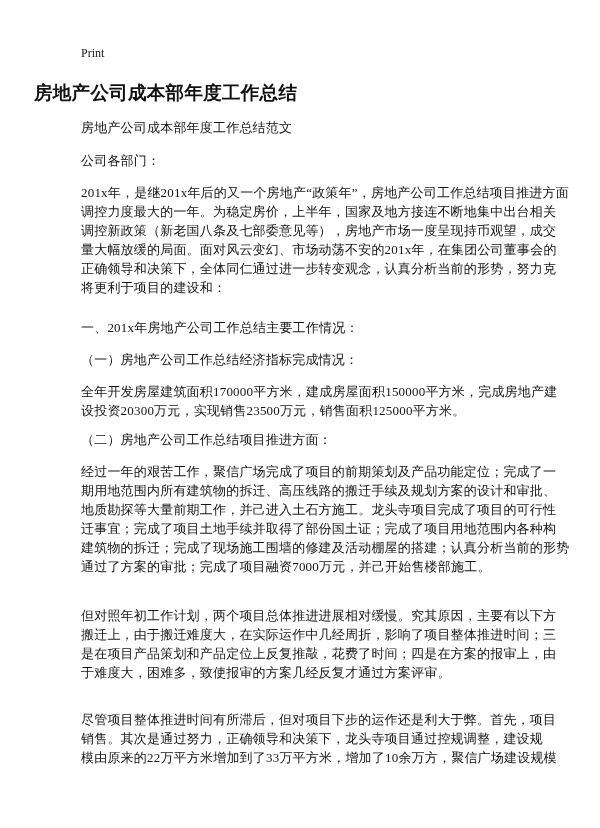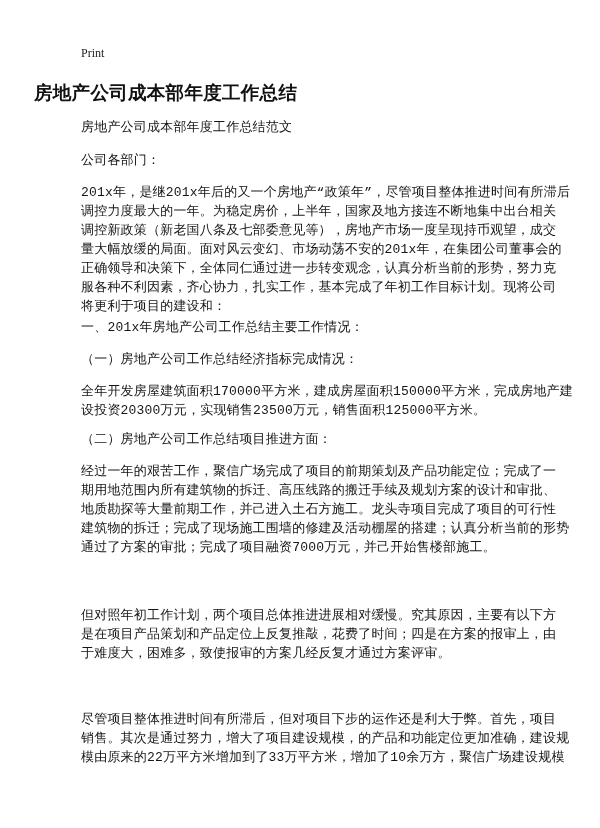--- a/index.html
+++ b/index.html
@@ -1,68 +1,69 @@
 <!DOCTYPE html>
 <html><head>
 <meta charset="utf-8">
 <style>
   html, body { margin: 0; padding: 0; background: #ffffff; }
   body { width: 600px; height: 828px; overflow: hidden; position: relative; color: #111; }
   .page { position: absolute; left: 0; top: 0; width: 528px; height: 828px; margin-left: 34px; }
   .print { position: absolute; left: 47px; top: 46px; font-family: "Liberation Serif", serif; font-size: 12px; color: #222; }
   .title { position: absolute; left: 0; width: 600px; top: 80px; text-align: left; font-family: "DejaVu Sans", sans-serif; font-size: 18.5px; font-weight: bold; letter-spacing: 0.3px; color: #111; }
-  .line { position: absolute; left: 47px; font-family: Liberation Mono, monospace; font-size: 13px; line-height: 19px; white-space: nowrap; color: #151515; letter-spacing: 0.2px; }
+  .line { position: absolute; left: 47px; font-family: Liberation Serif, serif; font-size: 13px; line-height: 19px; white-space: nowrap; color: #151515; letter-spacing: 0.2px; }
   .para .line { position: static; display: block; }
   .para { position: absolute; left: 47px; font-family: "DejaVu Sans", sans-serif; font-size: 13px; line-height: 19.5px; white-space: nowrap; color: #151515; letter-spacing: 0.2px; }
 </style>
 </head>
 <body>
 
 <div class="page">
   <div class="print">Print</div>
 
   <div class="title">房地产公司成本部年度工作总结</div>
 
   <div class="line" style="top:118px;">房地产公司成本部年度工作总结范文</div>
 
   <div class="line" style="top:151px;">公司各部门：</div>
 
   <div class="para" style="top:183px;">
-    <span class="line">201x年，是继201x年后的又一个房地产“政策年”，尽管项目整体推进时间有所滞后</span>
+    <span class="line">201x年，是继201x年后的又一个房地产“政策年”，房地产公司工作总结项目推进方面</span>
     <span class="line">调控力度最大的一年。为稳定房价，上半年，国家及地方接连不断地集中出台相关</span>
     <span class="line">调控新政策（新老国八条及七部委意见等），房地产市场一度呈现持币观望，成交</span>
     <span class="line">量大幅放缓的局面。面对风云变幻、市场动荡不安的201x年，在集团公司董事会的</span>
     <span class="line">正确领导和决策下，全体同仁通过进一步转变观念，认真分析当前的形势，努力克</span>
-    <span class="line">服各种不利因素，齐心协力，扎实工作，基本完成了年初工作目标计划。现将公司</span>
     <span class="line">将更利于项目的建设和：</span>
   </div>
 
   <div class="line" style="top:318px;">一、201x年房地产公司工作总结主要工作情况：</div>
 
   <div class="line" style="top:350px;">（一）房地产公司工作总结经济指标完成情况：</div>
 
   <div class="para" style="top:382px;">
     <span class="line">全年开发房屋建筑面积170000平方米，建成房屋面积150000平方米，完成房地产建</span>
     <span class="line">设投资20300万元，实现销售23500万元，销售面积125000平方米。</span>
   </div>
 
   <div class="line" style="top:430px;">（二）房地产公司工作总结项目推进方面：</div>
 
   <div class="para" style="top:462px;">
     <span class="line">经过一年的艰苦工作，聚信广场完成了项目的前期策划及产品功能定位；完成了一</span>
     <span class="line">期用地范围内所有建筑物的拆迁、高压线路的搬迁手续及规划方案的设计和审批、</span>
     <span class="line">地质勘探等大量前期工作，并己进入土石方施工。龙头寺项目完成了项目的可行性</span>
+    <span class="line">迁事宜；完成了项目土地手续并取得了部份国土证；完成了项目用地范围内各种构</span>
     <span class="line">建筑物的拆迁；完成了现场施工围墙的修建及活动棚屋的搭建；认真分析当前的形势</span>
     <span class="line">通过了方案的审批；完成了项目融资7000万元，并己开始售楼部施工。</span>
   </div>
 
   <div class="para" style="top:606px;">
     <span class="line">但对照年初工作计划，两个项目总体推进进展相对缓慢。究其原因，主要有以下方</span>
+    <span class="line">搬迁上，由于搬迁难度大，在实际运作中几经周折，影响了项目整体推进时间；三</span>
     <span class="line">是在项目产品策划和产品定位上反复推敲，花费了时间；四是在方案的报审上，由</span>
     <span class="line">于难度大，困难多，致使报审的方案几经反复才通过方案评审。</span>
   </div>
 
   <div class="para" style="top:710px;">
     <span class="line">尽管项目整体推进时间有所滞后，但对项目下步的运作还是利大于弊。首先，项目</span>
-    <span class="line">销售。其次是通过努力，增大了项目建设规模，的产品和功能定位更加准确，建设规</span>
+    <span class="line">销售。其次是通过努力，正确领导和决策下，龙头寺项目通过控规调整，建设规</span>
     <span class="line">模由原来的22万平方米增加到了33万平方米，增加了10余万方，聚信广场建设规模</span>
   </div>
 </div>
 
 </body></html>

